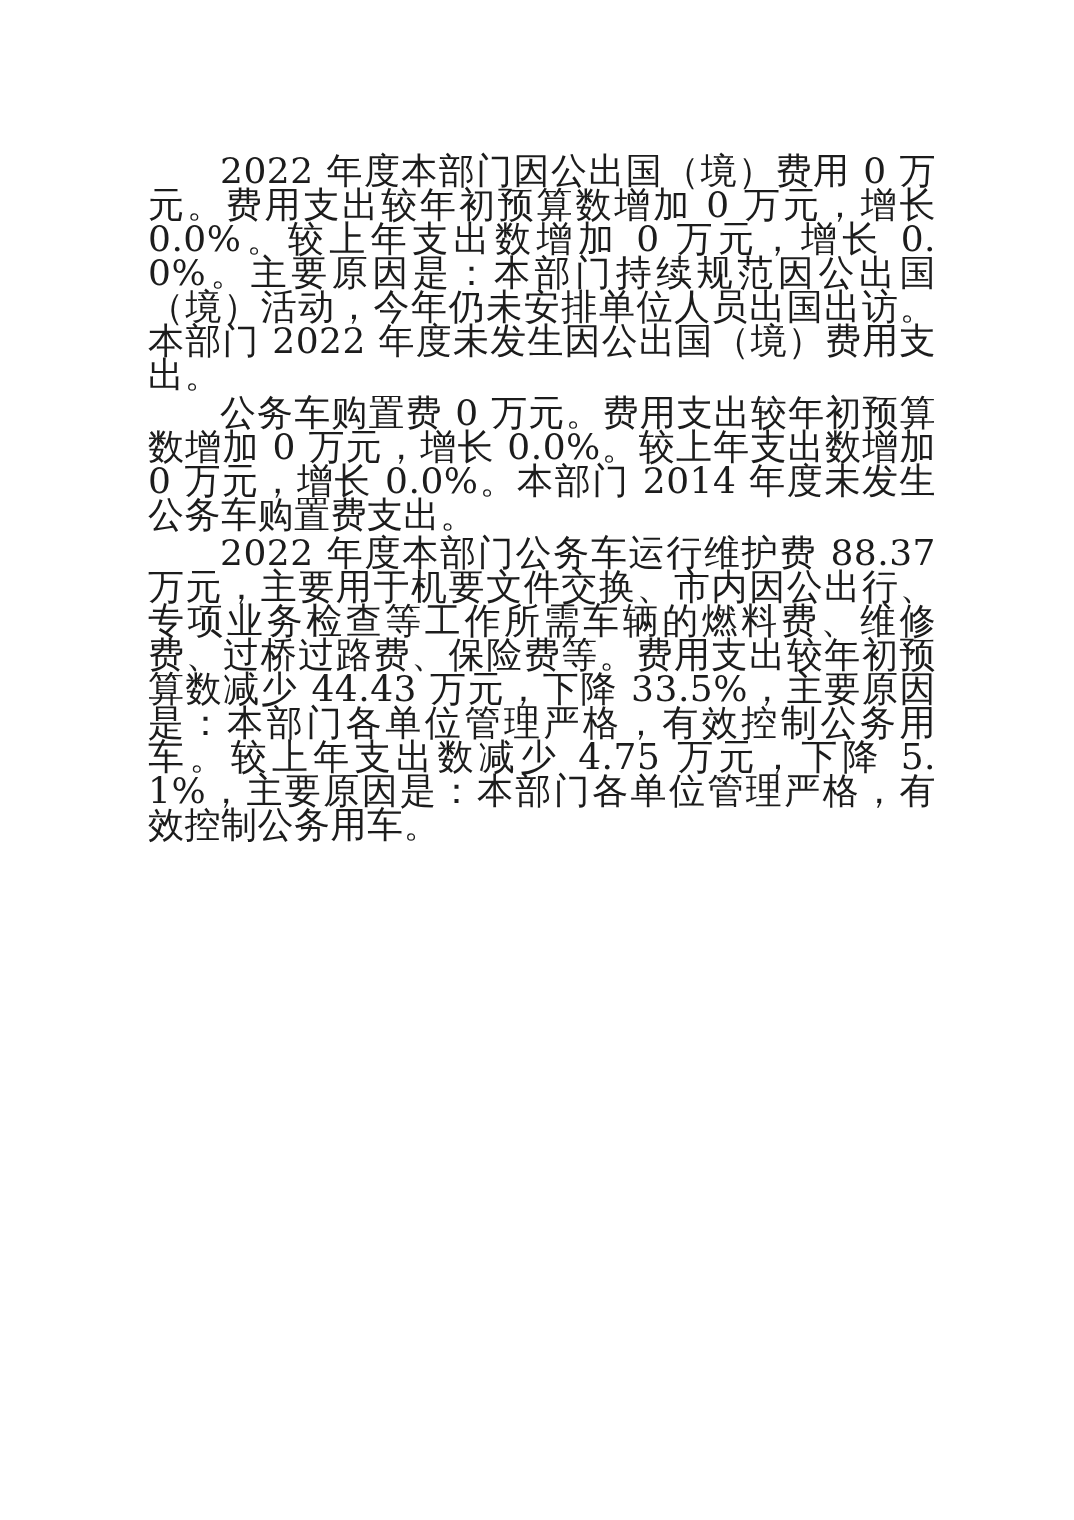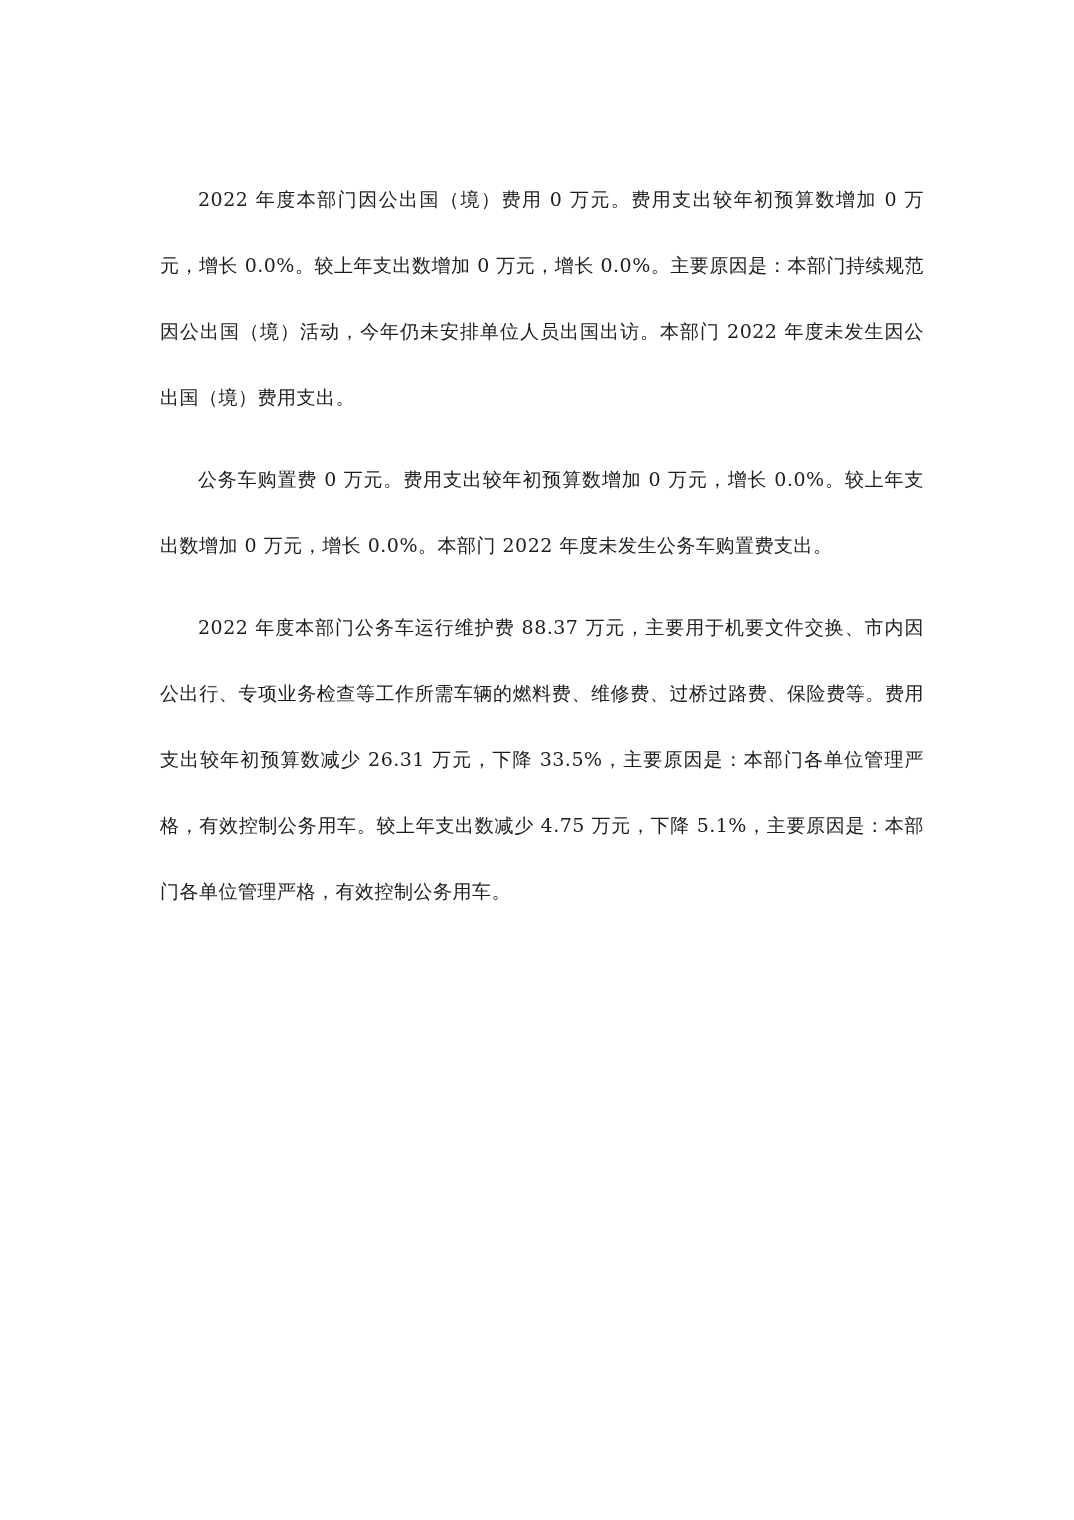--- a/index.html
+++ b/index.html
@@ -16,33 +16,33 @@
     font-family: "DejaVu Serif", "Liberation Serif", serif;
   }
   .doc-content {
     position: absolute;
     left: 144px;
     top: 150px;
     width: 796px;
     color: #1c1c1c;
   }
   .doc-content p {
-    margin: 16px;
+    margin: 4px;
     padding: 0;
-    font-size: 19px;
-    line-height: 66px;
+    font-size: 36px;
+    line-height: 34px;
     text-indent: 2em;
     text-align: justify;
     text-justify: inter-ideograph;
     letter-spacing: 0.5px;
     word-break: break-all;
   }
 </style>
 </head>
 <body>
 
 <div class="page">
   <div class="doc-content">
     <p>2022 年度本部门因公出国（境）费用 0 万元。费用支出较年初预算数增加 0 万元，增长 0.0%。较上年支出数增加 0 万元，增长 0.0%。主要原因是：本部门持续规范因公出国（境）活动，今年仍未安排单位人员出国出访。本部门 2022 年度未发生因公出国（境）费用支出。</p>
-    <p>公务车购置费 0 万元。费用支出较年初预算数增加 0 万元，增长 0.0%。较上年支出数增加 0 万元，增长 0.0%。本部门 2022 年度未发生公务车购置费支出。</p>
-    <p>2022 年度本部门公务车运行维护费 88.37 万元，主要用于机要文件交换、市内因公出行、专项业务检查等工作所需车辆的燃料费、维修费、过桥过路费、保险费等。费用支出较年初预算数减少 26.31 万元，下降 33.5%，主要原因是：本部门各单位管理严格，有效控制公务用车。较上年支出数减少 4.75 万元，下降 5.1%，主要原因是：本部门各单位管理严格，有效控制公务用车。</p>
+    <p>公务车购置费 0 万元。费用支出较年初预算数增加 0 万元，增长 0.0%。较上年支出数增加 0 万元，增长 0.0%。本部门 2014 年度未发生公务车购置费支出。</p>
+    <p>2022 年度本部门公务车运行维护费 88.37 万元，主要用于机要文件交换、市内因公出行、专项业务检查等工作所需车辆的燃料费、维修费、过桥过路费、保险费等。费用支出较年初预算数减少 44.43 万元，下降 33.5%，主要原因是：本部门各单位管理严格，有效控制公务用车。较上年支出数减少 4.75 万元，下降 5.1%，主要原因是：本部门各单位管理严格，有效控制公务用车。</p>
   </div>
 </div>
 
 </body></html>

